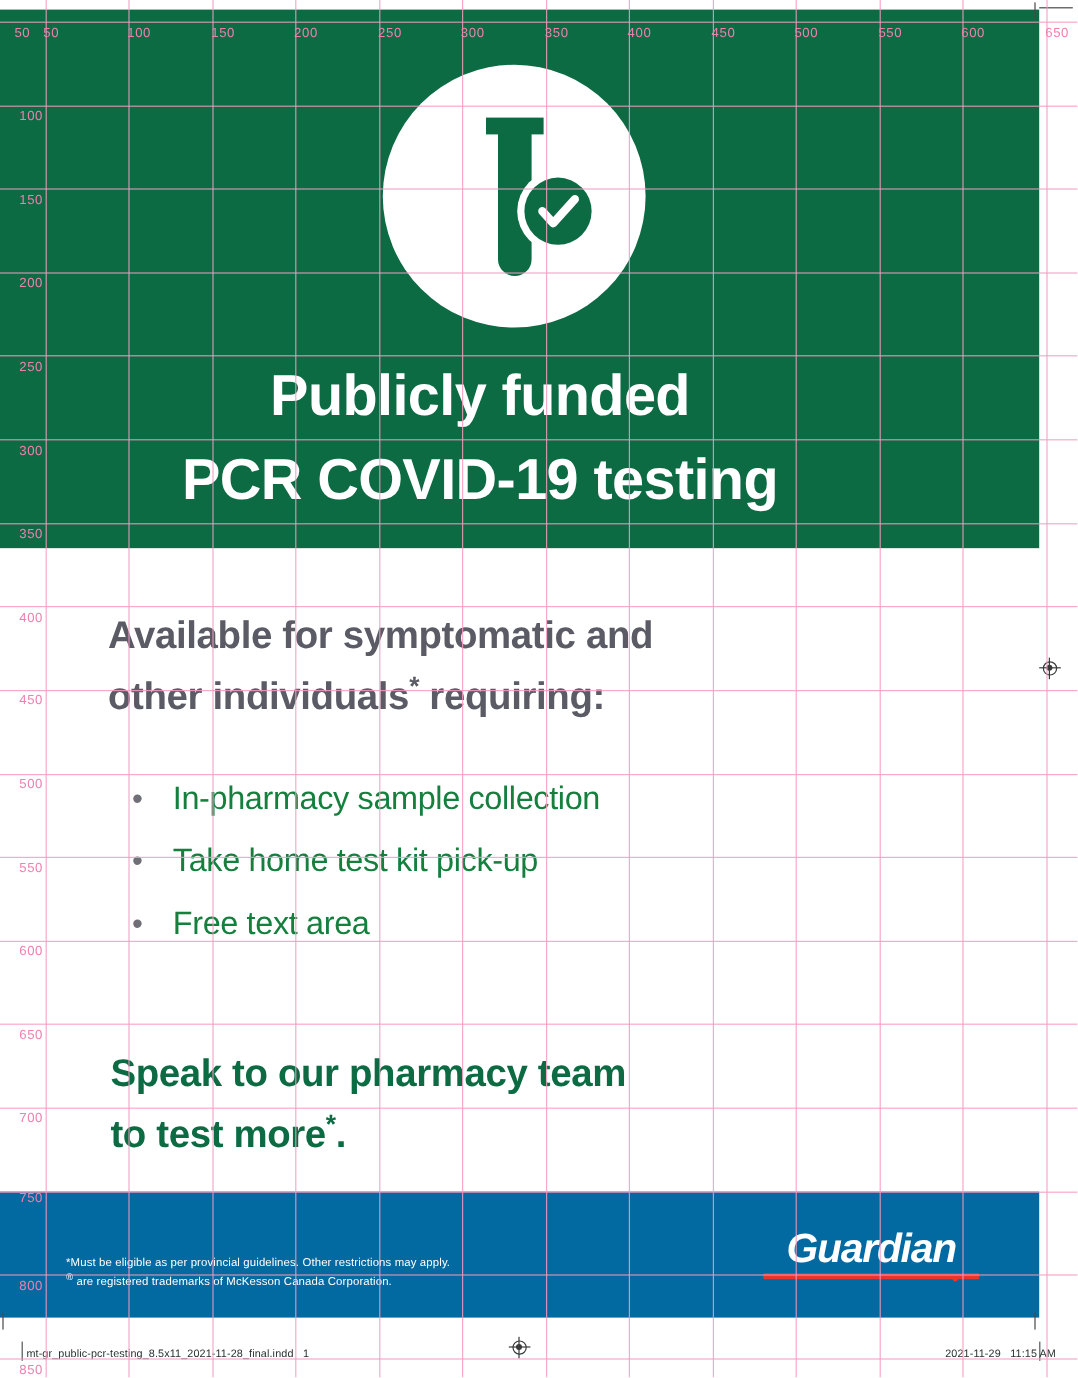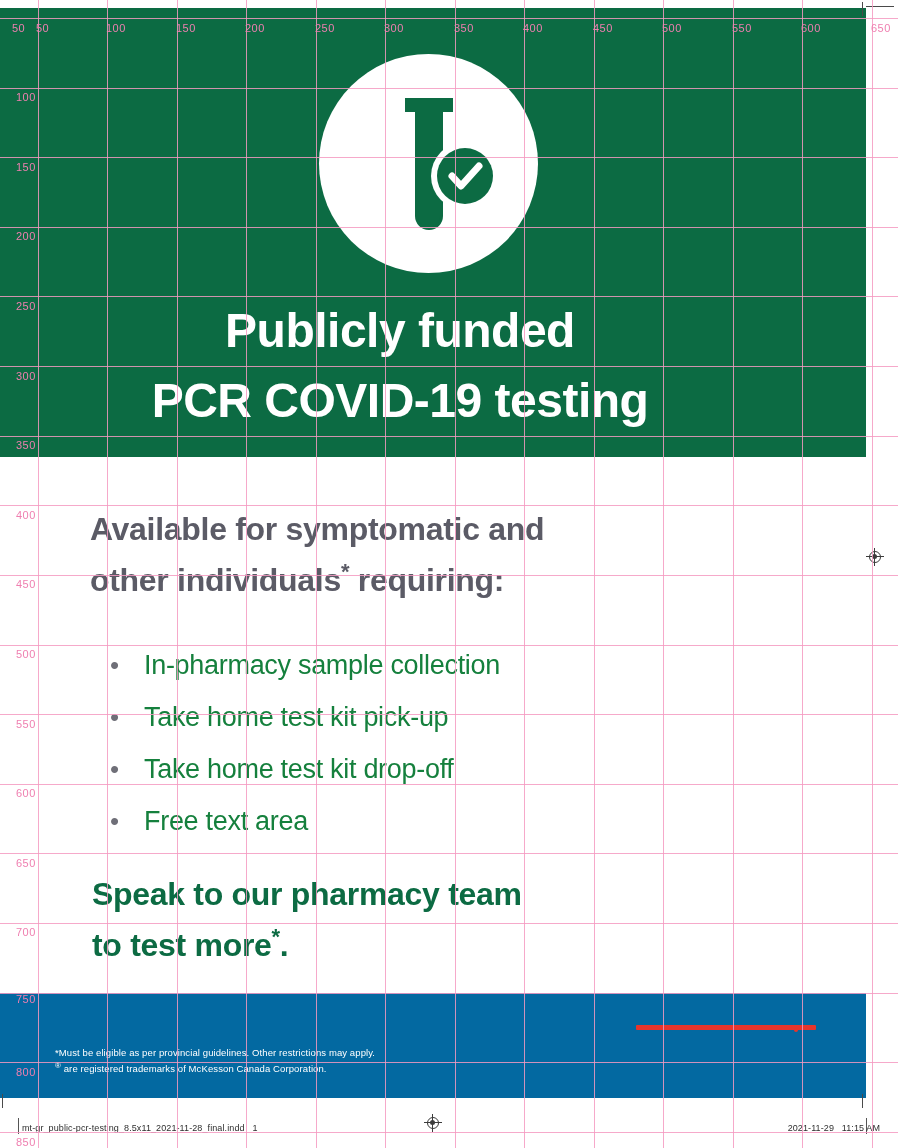--- a/index.html
+++ b/index.html
@@ -332,39 +332,39 @@
     <div class="band-white">
 
       <div class="subhead">
         <span>Available for symptomatic and</span><br>
         <span>other individuals</span><sup>*</sup><span> requiring:</span>
       </div>
 
       <ul class="bullets">
         <li>In-pharmacy sample collection</li>
         <li>Take home test kit pick-up</li>
-        <li>Take home test kit drop-off</li>
         <li>Free text area</li>
       </ul>
 
       <div class="closing">
         <span>Speak to our pharmacy team</span><br>
         <span>to test more</span><sup>*</sup><span>.</span>
       </div>
     </div>
 
     <div class="band-bottom">
       <div class="legal">
         <div>*Must be eligible as per provincial guidelines. Other restrictions may apply.</div>
         <div>
           <span class="reg">®</span><span> are registered trademarks of McKesson Canada Corporation.</span>
         </div>
       </div>
 
       <div class="brand">
+        <div class="brand-word">Guardian</div>
         <div class="brand-rule"></div>
         <div class="brand-dot"></div>
       </div>
     </div>
   </div>
 
   <div class="grid-layer">
 
     <div class="gridline-v" style="left:38px"></div>
     <div class="gridline-v" style="left:107px"></div>

